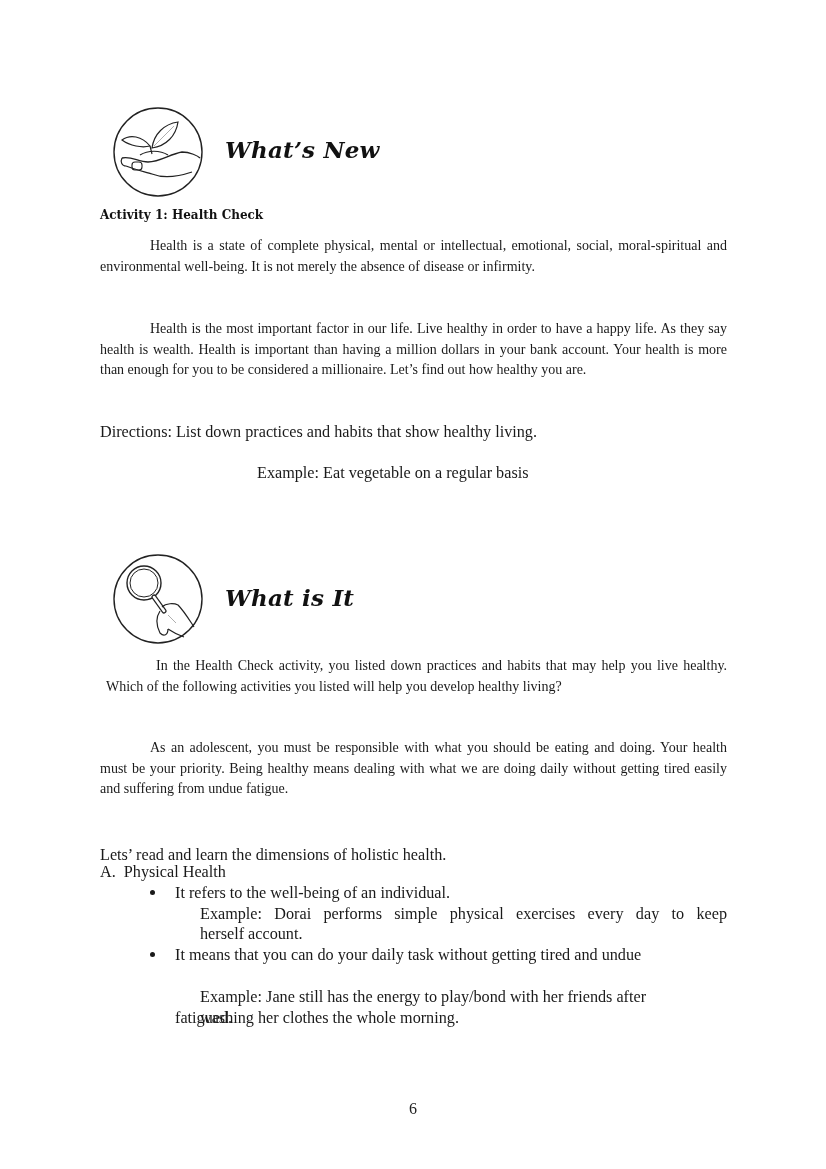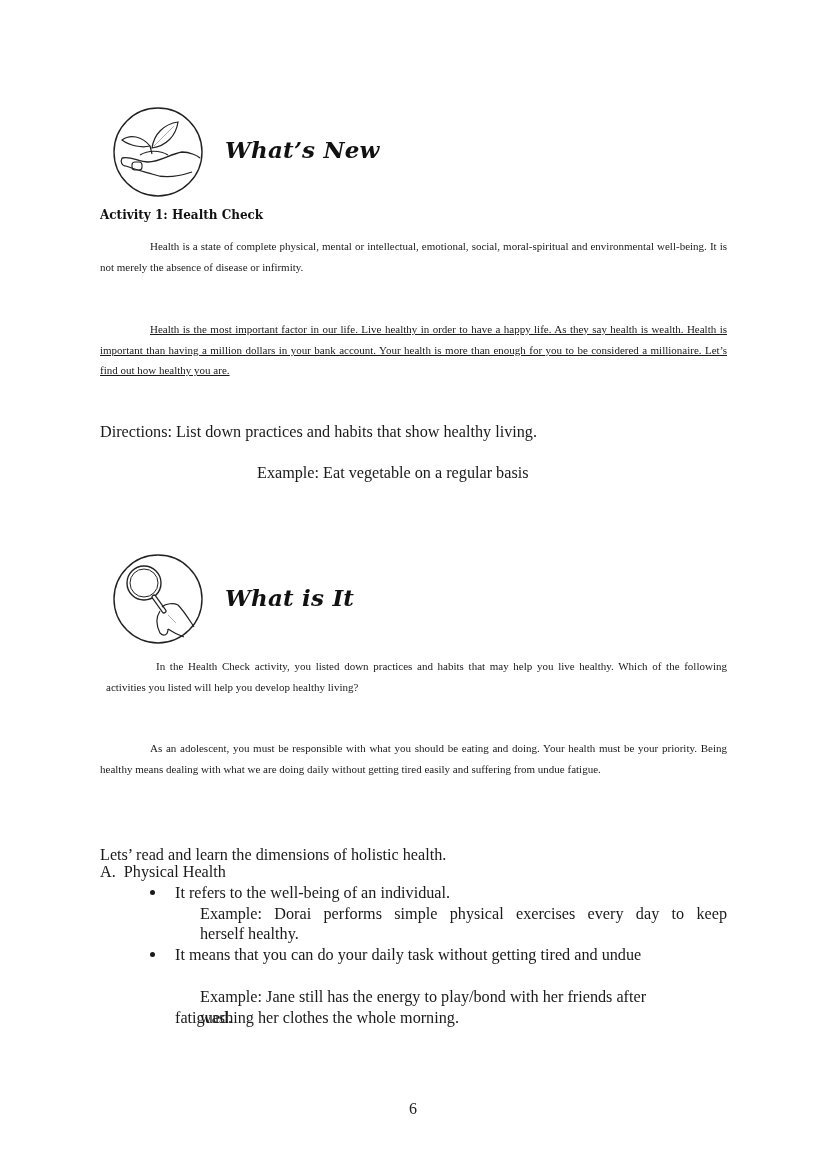--- a/index.html
+++ b/index.html
@@ -14,21 +14,21 @@
       font-weight: bold; font-style: italic; font-size: 23px; color: #111;
       letter-spacing: 0.2px;
     }
     .activity-title {
       position: absolute; left: 100px; top: 208px;
       font-family: "DejaVu Serif", serif; font-weight: bold; font-size: 12px; color: #111;
     }
     .para {
       position: absolute; left: 100px; width: 627px;
       font-family: "Liberation Serif", "DejaVu Serif", serif;
-      font-size: 11px; line-height: 20.6px; text-align: justify;
+      font-size: 14px; line-height: 20.6px; text-align: justify;
       text-indent: 50px; margin: 0; color: #1a1a1a;
     }
     .line {
       position: absolute; font-family: "Liberation Serif", "DejaVu Serif", serif;
       font-size: 16.2px; line-height: 20.6px; white-space: nowrap; color: #1a1a1a;
     }
     .bullet-dot {
       position: absolute; width: 5px; height: 5px; border-radius: 50%; background: #1a1a1a;
     }
     .page-number {
@@ -54,21 +54,21 @@
     <path d="M14 60 C 24 64, 34 66, 40 68 C 50 72, 62 72, 80 66" fill="none" stroke="#222" stroke-width="1.3"></path>
     <rect x="20" y="56" width="10" height="8" rx="3" fill="none" stroke="#222" stroke-width="1.1"></rect>
     <path d="M10 52 C 8 56, 10 60, 14 60" fill="none" stroke="#222" stroke-width="1.2"></path>
   </svg>
 </div>
 <div class="section-title" style="left:225px; top:136px;">What’s New</div>
 
 <div class="activity-title">Activity 1: Health Check</div>
 
 <p class="para" style="top:236px;">Health is a state of complete physical, mental or intellectual, emotional, social, moral-spiritual and environmental well-being. It is not merely the absence of disease or infirmity.</p>
-<p class="para" style="top:319px;text-decoration:underline;">Health is the most important factor in our life. Live healthy in order to have a happy life. As they say health is wealth. Health is important than having a million dollars in your bank account. Your health is more than enough for you to be considered a millionaire. Let’s find out how healthy you are.</p>
+<p class="para" style="top:319px;">Health is the most important factor in our life. Live healthy in order to have a happy life. As they say health is wealth. Health is important than having a million dollars in your bank account. Your health is more than enough for you to be considered a millionaire. Let’s find out how healthy you are.</p>
 
 <div class="line" style="left:100px; top:422px;">Directions: List down practices and habits that show healthy living.</div>
 <div class="line" style="left:257px; top:463px;text-align:right;">Example: Eat vegetable on a regular basis</div>
 
 <div class="section-icon" style="left:112px; top:553px;">
   <svg width="92" height="92" viewBox="0 0 92 92">
     <circle cx="46" cy="46" r="44" fill="none" stroke="#222" stroke-width="1.4"></circle>
 
     <circle cx="32" cy="30" r="17" fill="none" stroke="#222" stroke-width="1.4"></circle>
     <circle cx="32" cy="30" r="14" fill="none" stroke="#222" stroke-width="1"></circle>
@@ -87,21 +87,21 @@
 <p class="para" style="top:656px; left:106px; width:621px;">In the Health Check activity, you listed down practices and habits that may help you live healthy. Which of the following activities you listed will help you develop healthy living?</p>
 <p class="para" style="top:738px;">As an adolescent, you must be responsible with what you should be eating and doing. Your health must be your priority. Being healthy means dealing with what we are doing daily without getting tired easily and suffering from undue fatigue.</p>
 
 <div class="line" style="left:100px; top:821px;margin-top:24px;">Lets’ read and learn the dimensions of holistic health.</div>
 
 <div class="line" style="left:100px; top:862px; white-space:pre;">A.  Physical Health</div>
 
 <div class="bullet-dot" style="left:150px; top:890px;"></div>
 <div class="line" style="left:175px; top:883px;">It refers to the well-being of an individual.</div>
 <div class="line" style="left:200px; top:904px; width:527px; text-align:justify; text-align-last:justify;">Example: Dorai performs simple physical exercises every day to keep</div>
-<div class="line" style="left:200px; top:924px;">herself healthy.</div>
+<div class="line" style="left:200px; top:924px;">herself account.</div>
 
 <div class="bullet-dot" style="left:150px; top:952px;"></div>
 <div class="line" style="left:175px; top:945px;">It means that you can do your daily task without getting tired and undue</div>
 <div class="line" style="left:175px; top:966px;margin-top:42px;">fatigued.</div>
 <div class="line" style="left:200px; top:987px;">Example: Jane still has the energy to play/bond with her friends after</div>
 <div class="line" style="left:200px; top:1008px;">washing her clothes the whole morning.</div>
 
 <div class="page-number">6</div>
 
 </body></html>

